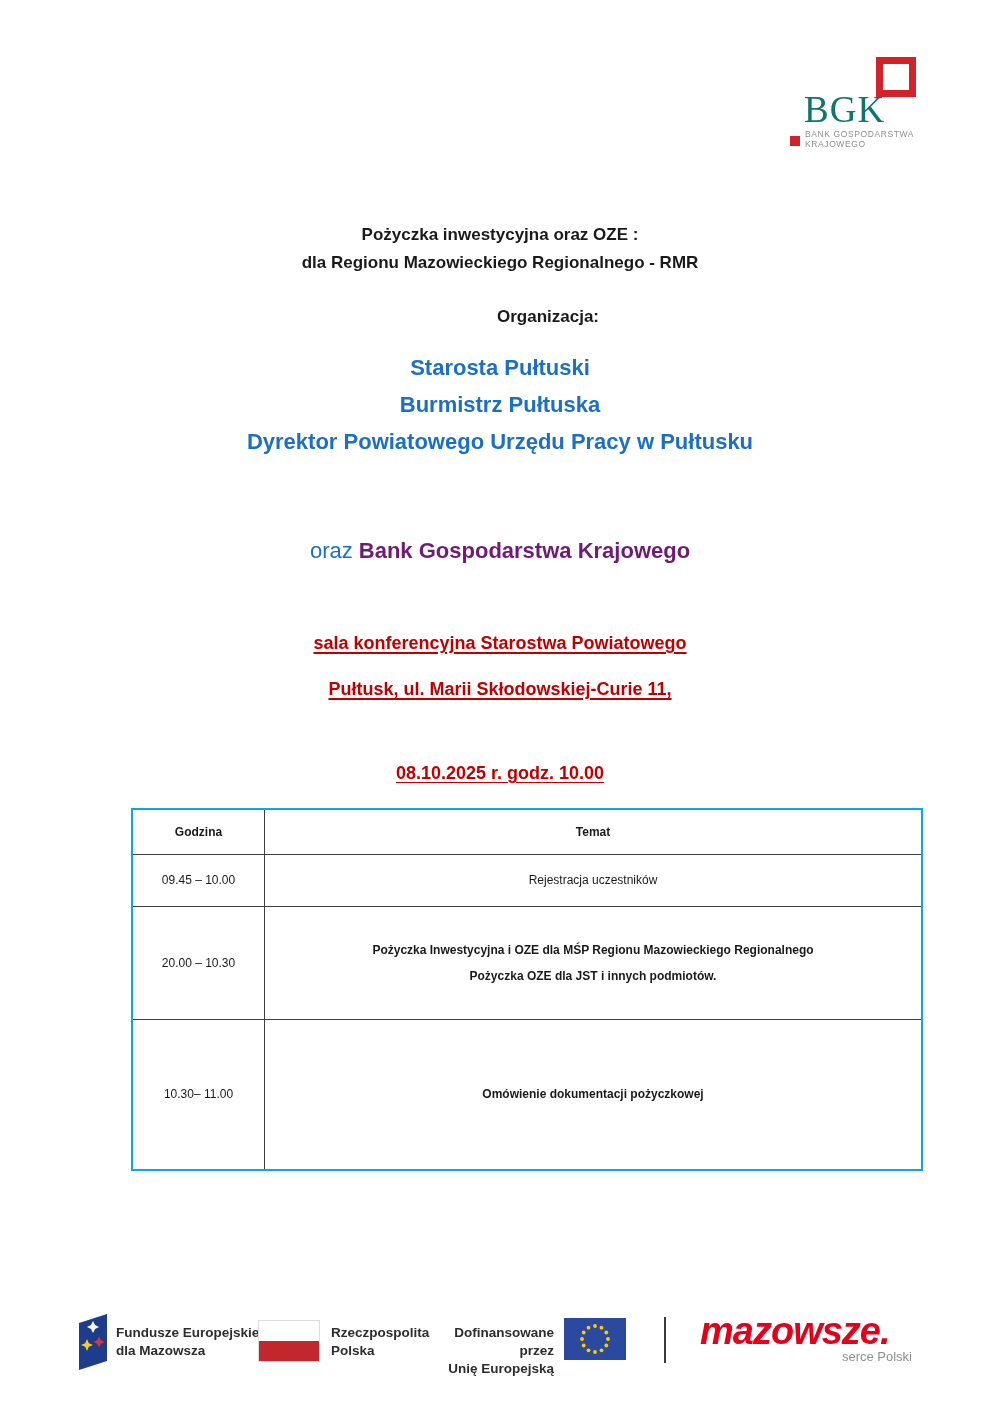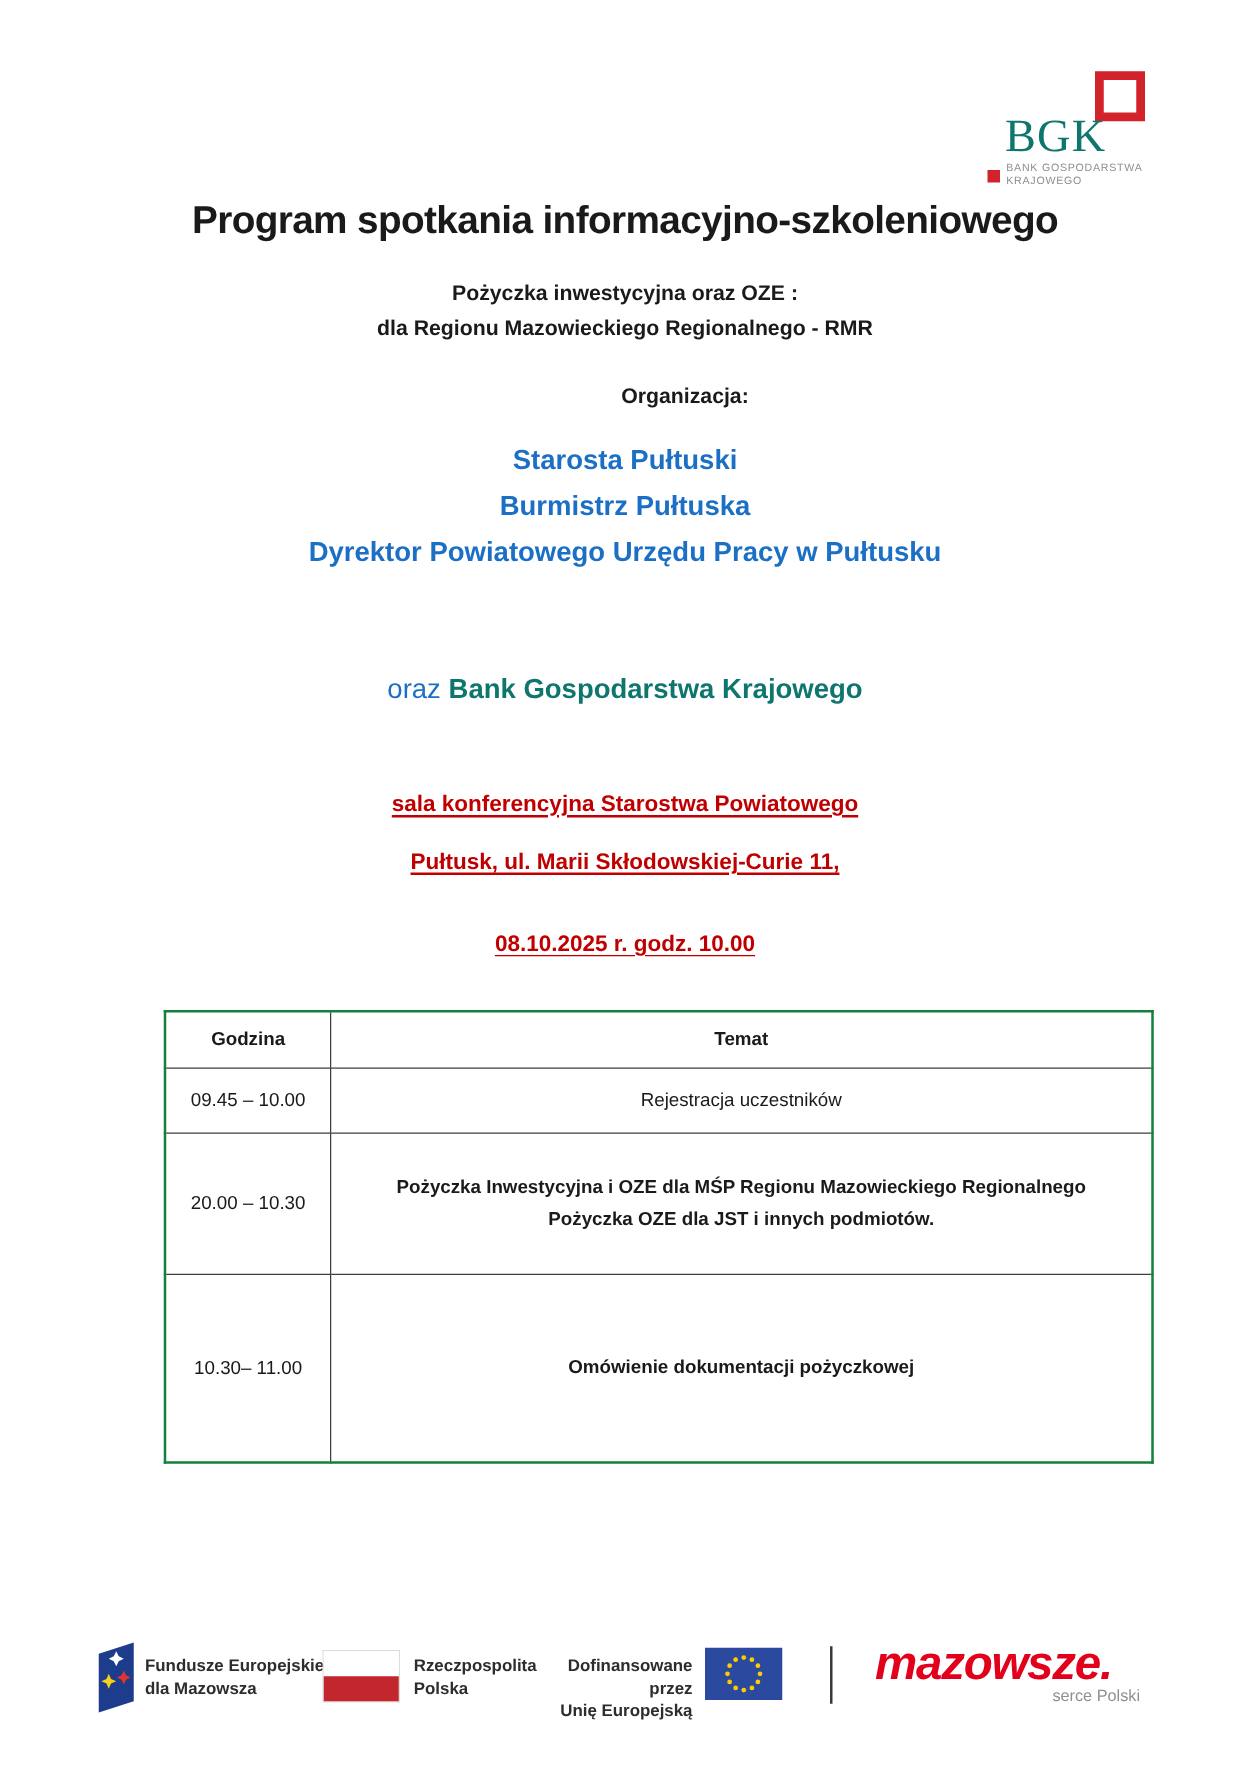--- a/index.html
+++ b/index.html
@@ -16,28 +16,28 @@
     letter-spacing:0.6px;line-height:10px;white-space:nowrap;}
   .bgk-dot{position:absolute;top:81px;left:0;width:10px;height:10px;background:#D2232A;}
   
   .cblock{position:absolute;left:0;width:100%;text-align:center;}
   .title{top:158px;font-size:31px;font-weight:bold;letter-spacing:-0.5px;}
   .subtitle{top:221px;font-size:17px;font-weight:bold;line-height:28px;}
   .org-label{top:307px;font-size:17px;font-weight:bold;margin-left:48px;}
   .org-entities{top:349px;font-size:22px;font-weight:bold;color:#1B6FC4;line-height:37px;}
   .oraz-line{top:538px;font-size:22px;}
   .oraz-word{color:#1B6FC4;font-weight:normal;}
-  .partner-name{color:#0f766e;font-weight:bold;}
+  .partner-name{color:#701a75;font-weight:bold;}
   .venue-label{top:591px;font-size:17px;font-weight:bold;}
   .venue-line{font-size:18px;font-weight:bold;color:#C00000;
     text-decoration:underline;text-decoration-thickness:2px;text-underline-offset:3px;}
-  .venue-1{top:633px;} .venue-2{top:679px;} .venue-3{top:745px;text-decoration:underline;}
+  .venue-1{top:633px;} .venue-2{top:679px;} .venue-3{top:763px;text-decoration:underline;}
   
   .agenda{position:absolute;top:808px;left:131px;width:792px;border-collapse:collapse;
-    font-size:15px;color:#1a1a1a;border:2px solid #15803d;}
+    font-size:12px;color:#1a1a1a;border:2px solid #0ea5e9;}
   .agenda th,.agenda td{border:1px solid #3f3f3f;text-align:center;vertical-align:middle;padding:2px 6px;}
   .agenda th{font-weight:bold;}
   .col-time{width:119px;}
   .row-head{height:45px;} .row-1{height:52px;} .row-2{height:113px;} .row-3{height:151px;}
   .topic-regular{font-weight:normal;}
   .topic-bold{font-weight:bold;line-height:26px;}
   
   .fe-logo{position:absolute;top:1313px;left:76px;}
   .foot-text{position:absolute;font-size:13.5px;font-weight:bold;color:#2d2d2d;line-height:18px;}
   .fe-text{top:1324px;left:116px;}
@@ -61,21 +61,20 @@
   <div class="bgk-logo">
     <div class="bgk-square"></div>
     <div class="bgk-acronym">BGK</div>
     <div class="bgk-sub">
       <div>BANK GOSPODARSTWA</div>
       <div>KRAJOWEGO</div>
     </div>
     <div class="bgk-dot"></div>
   </div>
 
-  <div class="cblock title">Program spotkania informacyjno-szkoleniowego</div>
   <div class="cblock subtitle">
     <div>Pożyczka inwestycyjna oraz OZE :</div>
     <div>dla Regionu Mazowieckiego Regionalnego - RMR</div>
   </div>
 
   <div class="cblock org-label">Organizacja:</div>
   <div class="cblock org-entities">
     <div>Starosta Pułtuski</div>
     <div>Burmistrz Pułtuska</div>
     <div>Dyrektor Powiatowego Urzędu Pracy w Pułtusku</div>

